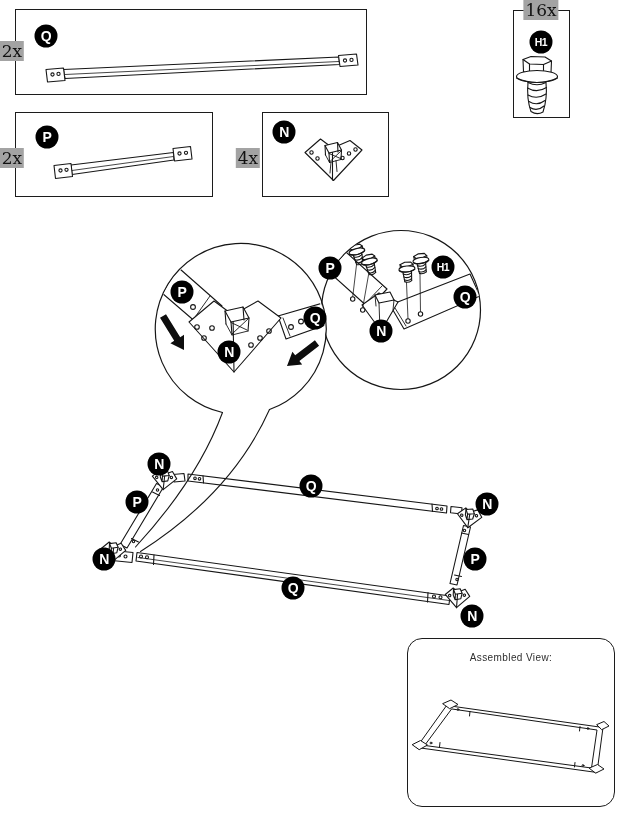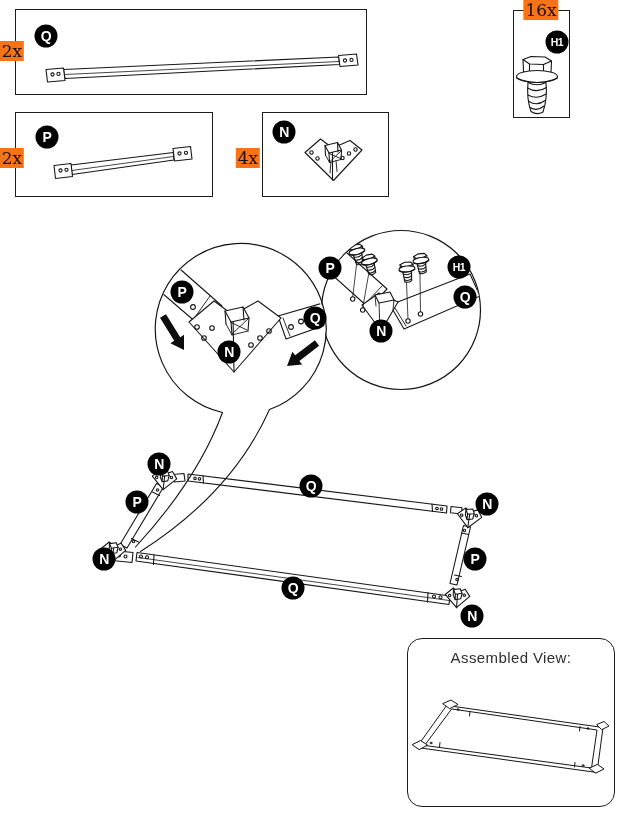--- a/index.html
+++ b/index.html
@@ -4,24 +4,24 @@
 <style>
   html,body{margin:0;padding:0;background:#fff;}
   .stage{position:relative;width:635px;height:813px;background:#fff;overflow:hidden;
          font-family:"Liberation Sans",sans-serif;}
   .pbox{position:absolute;border:1.6px solid #1c1c1c;background:#fff;box-sizing:border-box;z-index:1;}
   .pbox.rounded{border-radius:15px;border-width:1.8px;}
   svg.art{position:absolute;left:0;top:0;z-index:2;}
   .callout{position:absolute;z-index:3;width:23px;height:23px;border-radius:50%;background:#000;
            color:#fff;font-weight:bold;font-size:14px;line-height:23px;text-align:center;
            transform:translate(-50%,-50%);letter-spacing:-0.5px;}
-  .callout.small{font-size:10.5px;margin-left:16px;}
+  .callout.small{font-size:10.5px;}
   .qty{position:absolute;z-index:3;font-family:"DejaVu Serif",serif;font-size:17px;color:#111;
-       background:#f97316;padding:0 2px;transform:translate(-50%,-50%);text-align:center;}
-  .av-title{position:absolute;z-index:3;font-size:15px;color:#2e2e2e;letter-spacing:0.4px;
+       background:#a3a3a3;padding:0 2px;transform:translate(-50%,-50%);text-align:center;}
+  .av-title{position:absolute;z-index:3;font-size:10px;color:#2e2e2e;letter-spacing:0.4px;
             transform:translate(-50%,-50%);white-space:nowrap;}
 </style>
 </head>
 <body>
 
 <div class="stage">
 
   <div class="pbox" style="left:15px;top:9px;width:352px;height:86px"></div>
   <div class="pbox" style="left:15px;top:112px;width:198px;height:85px"></div>
   <div class="pbox" style="left:262px;top:112px;width:127px;height:85px"></div>

